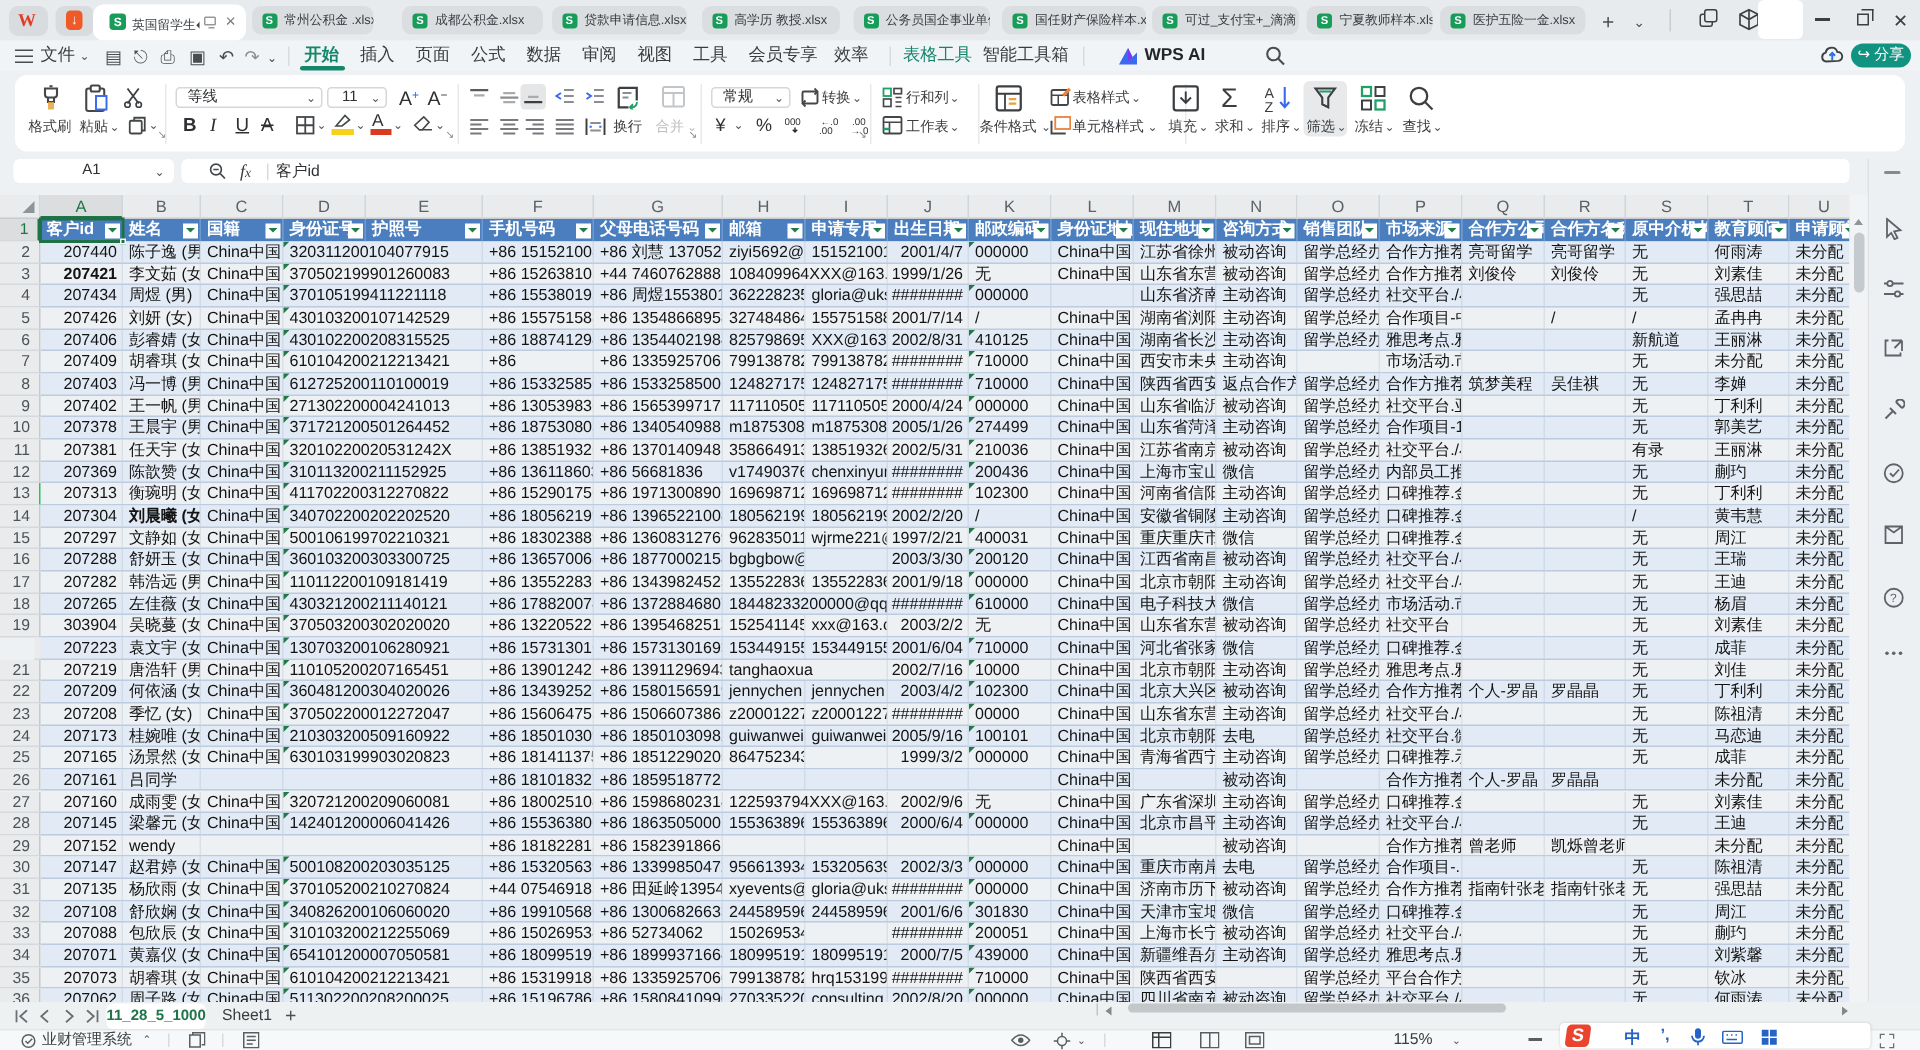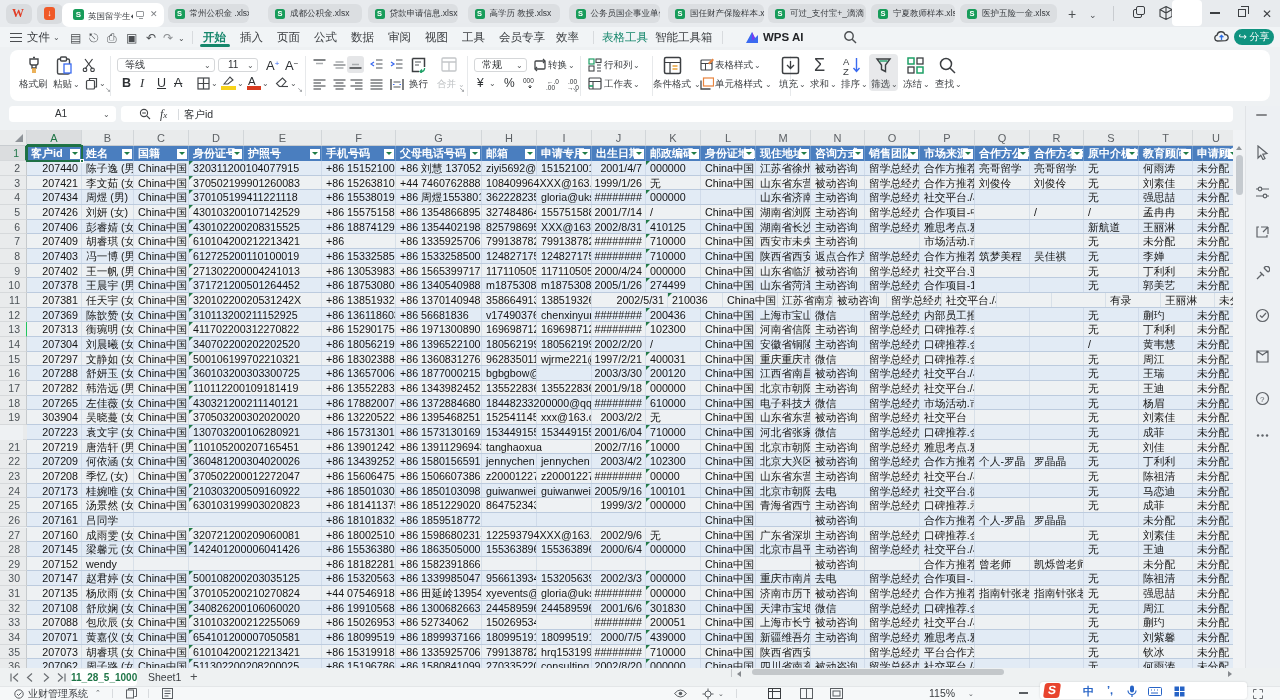--- a/index.html
+++ b/index.html
@@ -498,21 +498,21 @@
         <div class="c " style="width:54px;">被动咨询</div>
         <div class="c " style="width:55px;">留学总经办</div>
         <div class="c " style="width:55px;">合作方推荐</div>
         <div class="c " style="width:55px;">亮哥留学</div>
         <div class="c " style="width:54px;">亮哥留学</div>
         <div class="c " style="width:55px;">无</div>
         <div class="c " style="width:54px;">何雨涛</div>
         <div class="c ne" style="width:47px;">未分配</div>
       </div>
       <div class="row " style="top:14.659999999999997px;height:14.66px;line-height:14.66px;">
-        <div class="c r" style="width:55px;">207421</div>
+        <div class="c r" style="width:55px;font-weight:bold;">207421</div>
         <div class="c " style="width:52px;">李文茹 (女</div>
         <div class="c " style="width:55px;">China中国</div>
         <div class="c ov tri" style="width:55px;">370502199901260083</div>
         <div class="c " style="width:78px;"></div>
         <div class="c " style="width:74px;">+86 152638105</div>
         <div class="c " style="width:86px;">+44 7460762888</div>
         <div class="c " style="width:110px;">108409964XXX@163.com</div>
         <div class="c r" style="width:54px;">1999/1/26</div>
         <div class="c " style="width:55px;">无</div>
         <div class="c " style="width:55px;">China中国</div>
@@ -690,21 +690,21 @@
       <div class="row " style="top:131.94000000000005px;height:14.66px;line-height:14.66px;">
         <div class="c r" style="width:55px;">207381</div>
         <div class="c " style="width:52px;">任天宇 (女</div>
         <div class="c " style="width:55px;">China中国</div>
         <div class="c ov tri" style="width:55px;">32010220020531242X</div>
         <div class="c " style="width:78px;"></div>
         <div class="c " style="width:74px;">+86 138519326</div>
         <div class="c " style="width:86px;">+86 13701409481</div>
         <div class="c " style="width:55px;">358664913</div>
         <div class="c " style="width:55px;">138519326</div>
-        <div class="c r" style="width:76px;">2002/5/31</div>
+        <div class="c r" style="width:54px;">2002/5/31</div>
         <div class="c tri" style="width:55px;">210036</div>
         <div class="c " style="width:55px;">China中国</div>
         <div class="c " style="width:55px;">江苏省南京市</div>
         <div class="c " style="width:54px;">被动咨询</div>
         <div class="c " style="width:55px;">留学总经办</div>
         <div class="c " style="width:55px;">社交平台./小红</div>
         <div class="c " style="width:55px;"></div>
         <div class="c " style="width:54px;"></div>
         <div class="c " style="width:55px;">有录</div>
         <div class="c " style="width:54px;">王丽淋</div>
@@ -751,21 +751,21 @@
         <div class="c " style="width:55px;">留学总经办</div>
         <div class="c " style="width:55px;">口碑推荐.金吉</div>
         <div class="c " style="width:55px;"></div>
         <div class="c " style="width:54px;"></div>
         <div class="c " style="width:55px;">无</div>
         <div class="c " style="width:54px;">丁利利</div>
         <div class="c ne" style="width:47px;">未分配</div>
       </div>
       <div class="row b" style="top:175.92000000000013px;height:14.66px;line-height:14.66px;">
         <div class="c r" style="width:55px;">207304</div>
-        <div class="c " style="width:52px;">刘晨曦 (女</div>
+        <div class="c " style="width:52px;font-weight:bold;">刘晨曦 (女</div>
         <div class="c " style="width:55px;">China中国</div>
         <div class="c ov tri" style="width:55px;">340702200202202520</div>
         <div class="c " style="width:78px;"></div>
         <div class="c " style="width:74px;">+86 180562199</div>
         <div class="c " style="width:86px;">+86 13965221008</div>
         <div class="c " style="width:55px;">180562199</div>
         <div class="c " style="width:55px;">180562199</div>
         <div class="c r" style="width:54px;">2002/2/20</div>
         <div class="c " style="width:55px;">/</div>
         <div class="c " style="width:55px;">China中国</div>

